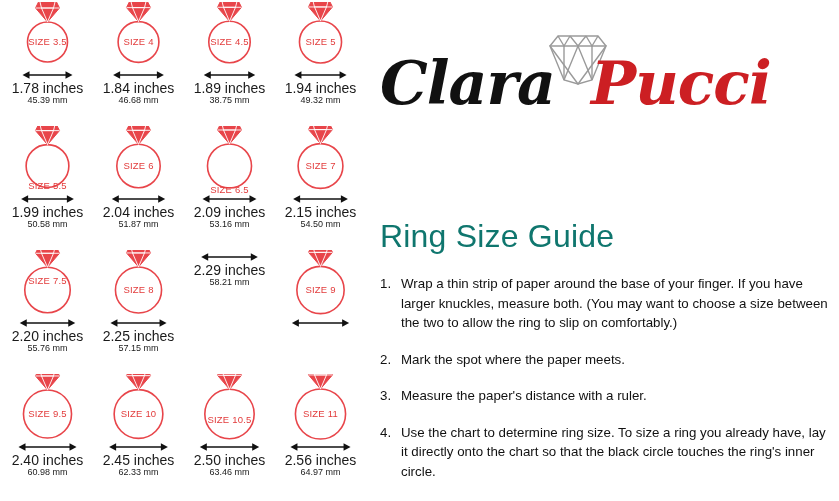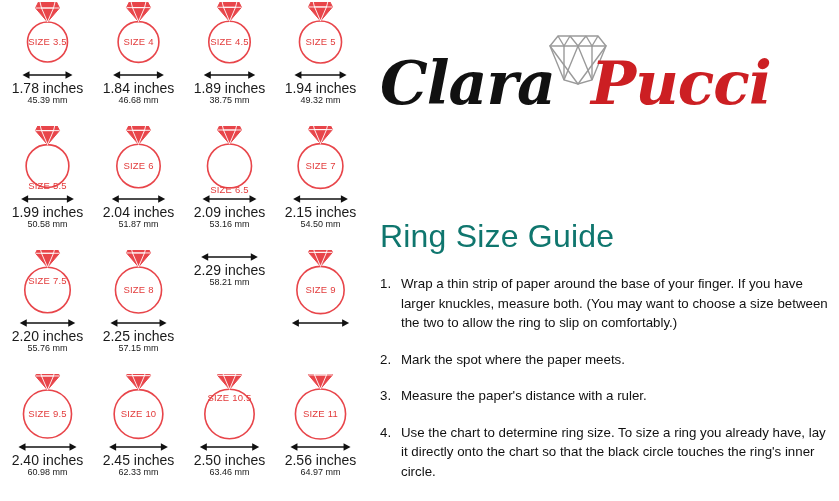--- a/index.html
+++ b/index.html
@@ -581,21 +581,21 @@
         <g fill="#e8454a" stroke="#e8454a" stroke-width="1">
           <path d="M33.5 1.3200000000000003 L45.5 15.32 L57.5 1.3200000000000003 L53.5 -6.68 L37.5 -6.68 Z"></path>
         </g>
         <g stroke="#ffffff" stroke-width="0.9" fill="none">
           <path d="M33.5 1.3200000000000003 L57.5 1.3200000000000003"></path>
           <path d="M37.5 -6.68 L39.5 1.3200000000000003 L45.5 15.32"></path>
           <path d="M53.5 -6.68 L51.5 1.3200000000000003 L45.5 15.32"></path>
           <path d="M39.5 1.3200000000000003 L51.5 1.3200000000000003"></path>
         </g>
       </svg>
-            <div class="sizelabel" style="top: 18px;">SIZE 10.5</div>
+            <div class="sizelabel" style="top: 40px;">SIZE 10.5</div>
           </div>
           <div class="arrowrow">
       <svg width="91" height="14" viewBox="0 0 91 14" aria-hidden="true">
         <line x1="20.82" y1="7" x2="70.18" y2="7" stroke="#111111" stroke-width="1.4"></line>
         <polygon points="15.82,7 22.82,3.2 22.82,10.8" fill="#111111"></polygon>
         <polygon points="75.18,7 68.18,3.2 68.18,10.8" fill="#111111"></polygon>
       </svg>
           </div>
           <div class="meas">
             <span class="inches">2.50 inches</span>

